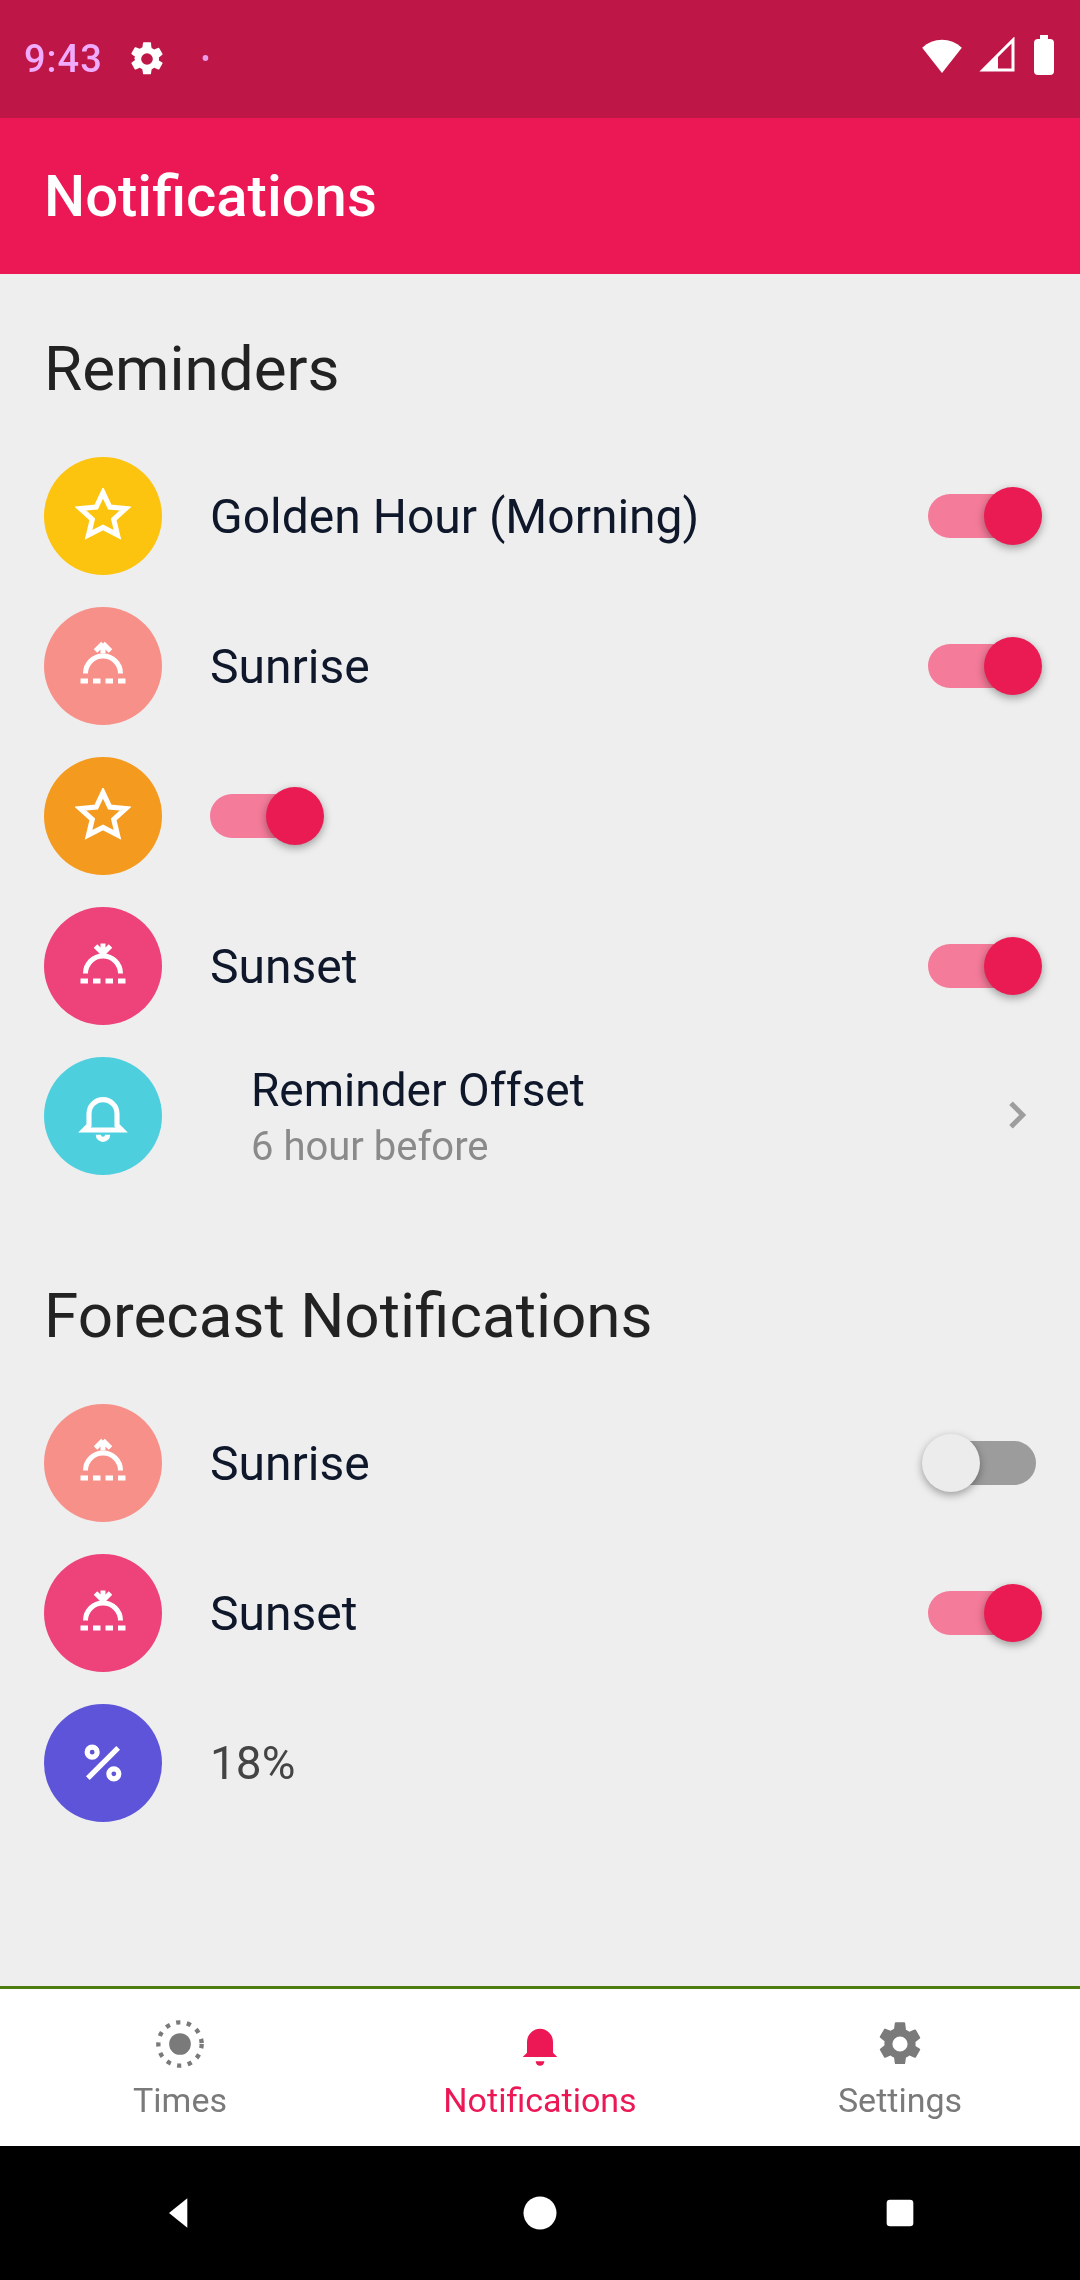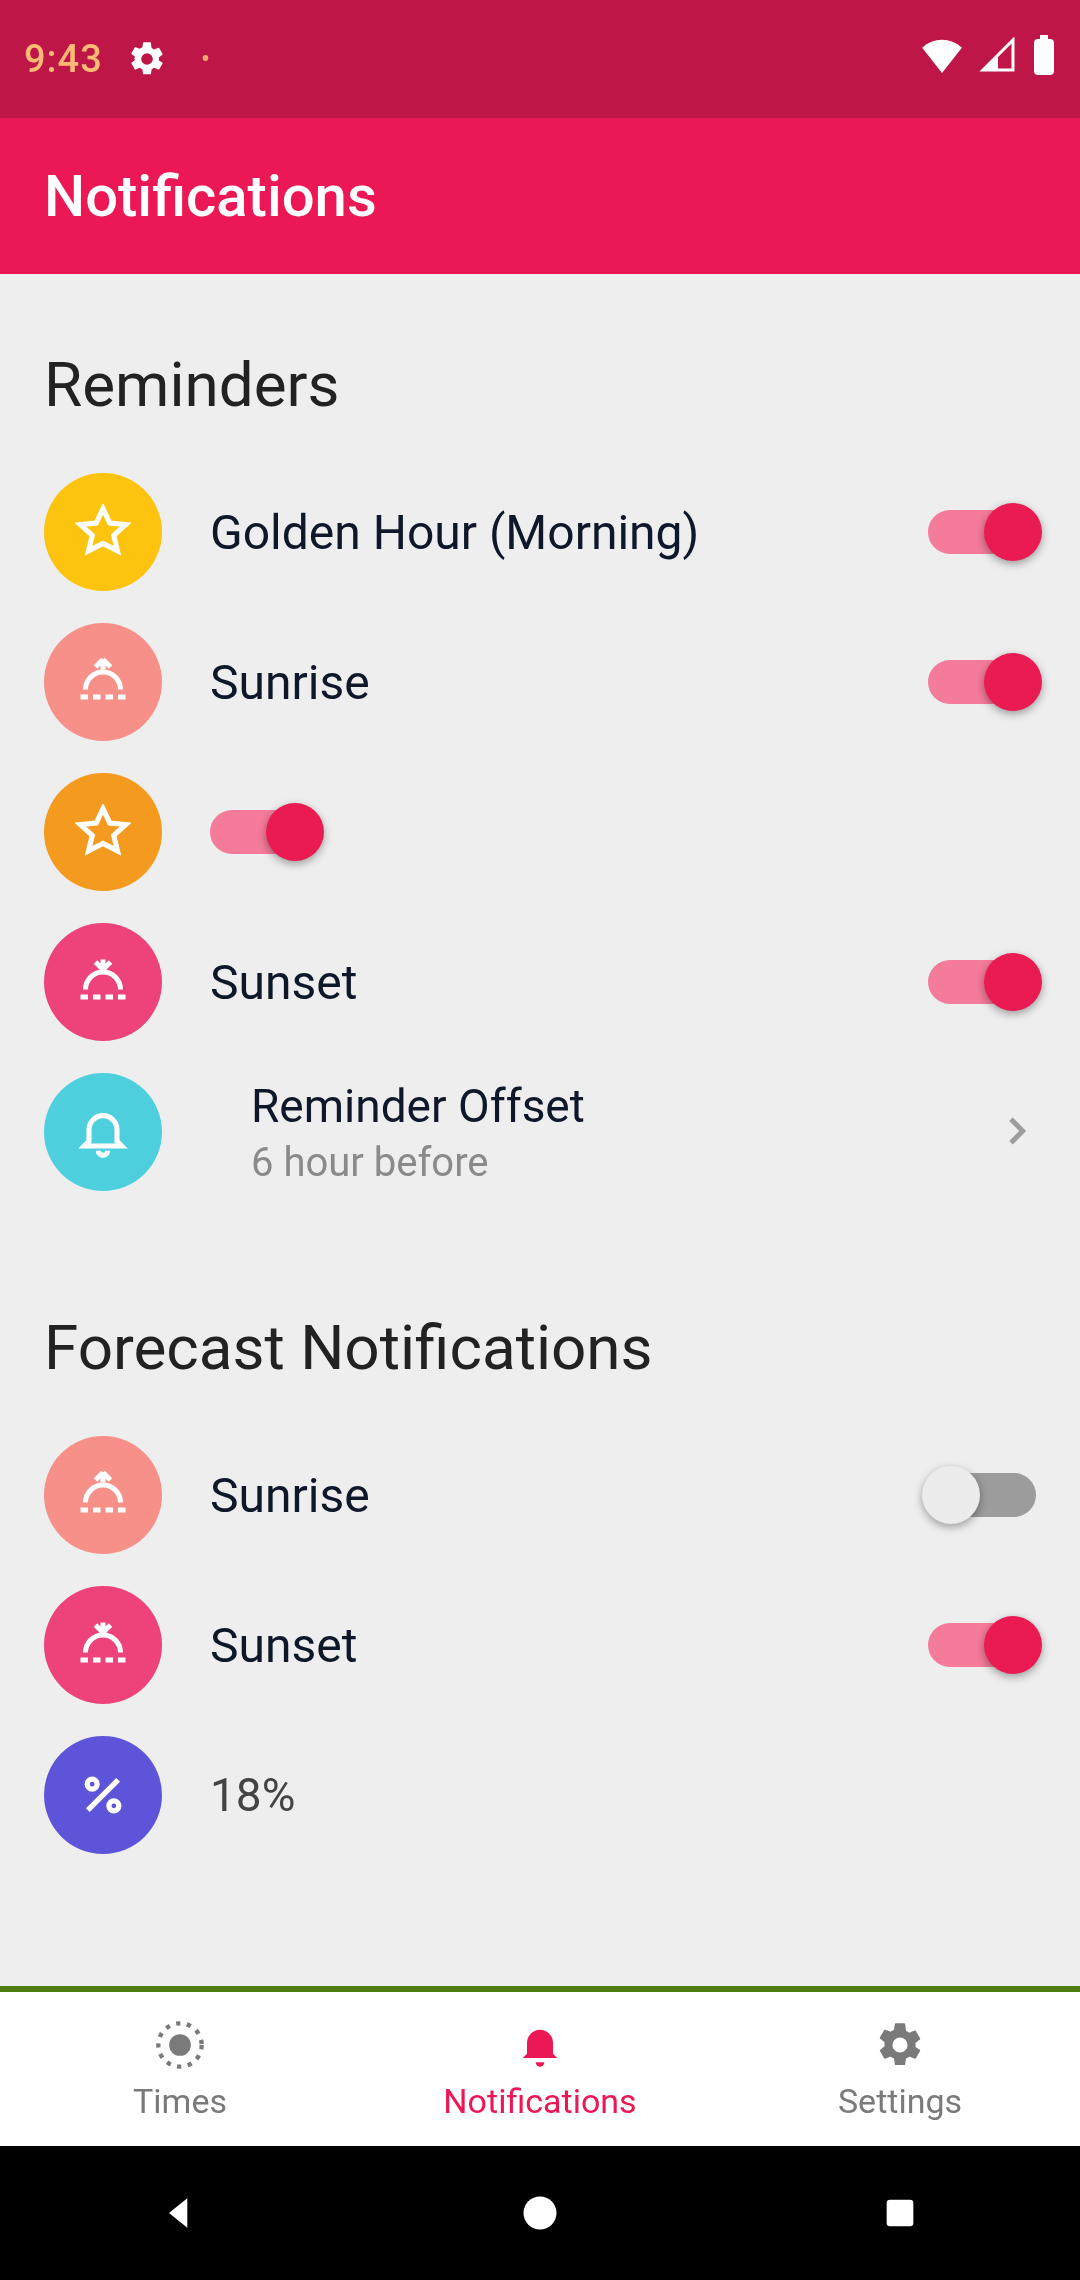--- a/index.html
+++ b/index.html
@@ -1,34 +1,34 @@
 <!DOCTYPE html>
 <html><head>
 <meta charset="utf-8">
 <style>
   * { box-sizing: border-box; margin: 0; padding: 0; }
   html, body { width: 1080px; height: 2280px; font-family: Roboto, "Segoe UI", Arial, sans-serif; background: #000; overflow: hidden; }
 
   .screen { width: 1080px; height: 2280px; background: #eeeeee; display: flex; flex-direction: column; position: relative; }
 
   
-  .status-bar { height: 118px; background: #be1647; color: #fdba74; display: flex; align-items: center; padding: 8px 24px; font-size: 38px; }
+  .status-bar { height: 118px; background: #be1647; color: #f0abfc; display: flex; align-items: center; padding: 8px 24px; font-size: 38px; }
   .status-left { display: flex; align-items: center; gap: 24px; }
   .status-time { font-weight: 500; letter-spacing: 1px; }
   .status-gear { display: inline-flex; }
   .status-dot { font-size: 28px; line-height: 1; opacity: 0.9; margin-left: 10px; }
   .status-right { margin-left: auto; display: flex; align-items: center; gap: 14px; }
 
   
   .app-header { height: 156px; background: #ec1855; color: #fff; display: flex; align-items: center; padding: 0 44px; }
   .app-title { font-size: 58px; font-weight: 500; }
 
   
   .content { flex: 1 1 auto; overflow: hidden; background: #eeeeee; padding: 30px 44px 0 44px; }
-  .section-title { font-size: 62px; font-weight: 400; color: #222; margin: 44px 0 36px 0; }
+  .section-title { font-size: 62px; font-weight: 400; color: #222; margin: 28px 0 36px 0; }
 
   .row { display: flex; align-items: center; min-height: 150px; }
   .row-icon { width: 118px; height: 118px; border-radius: 50%; display: flex; align-items: center; justify-content: center; flex: 0 0 auto; margin-right: 48px; }
   .row-label { font-size: 48px; color: #0f172a; flex: 1 1 auto; }
   .row-sub { font-size: 40px; color: #8a8a8a; margin-top: 6px; }
   .row-labels { display: flex; flex-direction: column; flex: 1 1 auto; margin-left: 41px; }
 
   
   .bg-yellow { background: #fcc40f; }
   .bg-salmon { background: #f79089; }
@@ -44,21 +44,21 @@
   .toggle.on .knob { right: -6px; background: #ea1b52; }
   .toggle.off { background: #9c9c9c; }
   .toggle.off .knob { left: -6px; background: #ececec; }
 
   .chevron { color: #9d9d9d; font-size: 54px; flex: 0 0 auto; }
   .value-text { color: #444; font-size: 46px; flex: 0 0 auto; }
 
   .section-gap { height: 60px; }
 
   
-  .tab-bar { height: 160px; background: #fff; display: flex; border-top: 6px solid #4d7c0f; }
+  .tab-bar { height: 160px; background: #fff; display: flex; border-top: 3px solid #4d7c0f; }
   .tab { flex: 1; display: flex; flex-direction: column; align-items: center; justify-content: center; gap: 8px; color: #7a7a7a; }
   .tab.active { color: #ec1855; }
   .tab-label { font-size: 34px; }
   .tab-icon { height: 56px; display: flex; align-items: center; justify-content: center; }
 
   
   .nav-bar { height: 134px; background: #000; display: flex; align-items: center; justify-content: space-around; }
   .nav-btn { width: 80px; height: 80px; display: flex; align-items: center; justify-content: center; }
 
   

